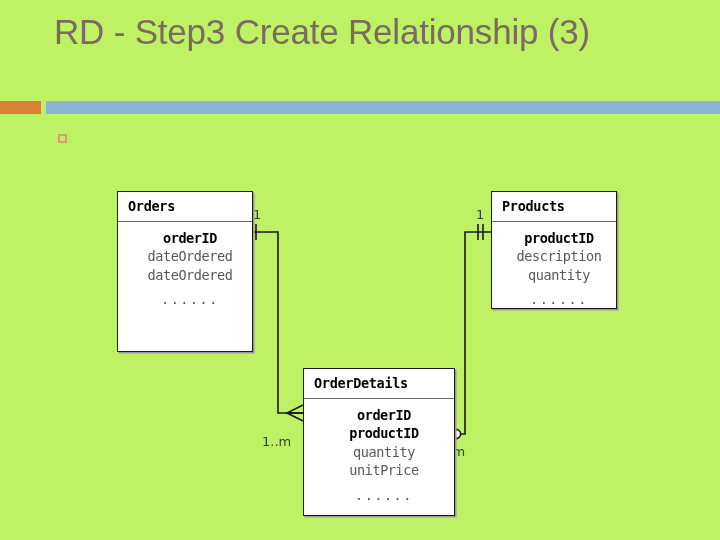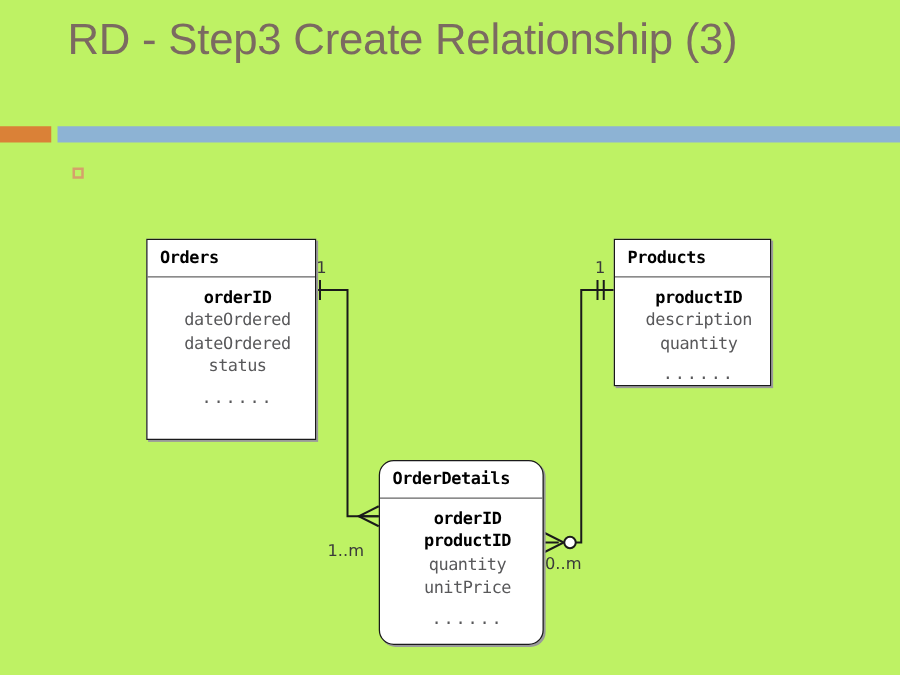--- a/index.html
+++ b/index.html
@@ -119,21 +119,21 @@
     color: #000000;
   }
   .attr.dots {
     padding-top: 6px;
     letter-spacing: 1.5px;
     color: #58585a;
   }
 
   #ent-orders   { left: 117px; top: 191px; width: 136px; height: 161px; }
   #ent-products { left: 491px; top: 191px; width: 126px; height: 118px; }
-  #ent-details  { left: 303px; top: 368px; width: 132px; height: 148px; border-radius: 12px; }
+  #ent-details  { left: 303px; top: 368px; width: 152px; height: 148px; }
 
   
   #connectors {
     position: absolute;
     left: 0;
     top: 0;
     width: 720px;
     height: 540px;
     pointer-events: none;
   }
@@ -193,21 +193,20 @@
     <div class="card-label" id="card-1m">1..m</div>
     <div class="card-label" id="card-products-1">1</div>
     <div class="card-label" id="card-0m">0..m</div>
 
     <div class="ent" id="ent-orders">
       <div class="ent-title">Orders</div>
       <div class="ent-attrs">
         <div class="attr pk">orderID</div>
         <div class="attr">dateOrdered</div>
         <div class="attr">dateOrdered</div>
-        <div class="attr">status</div>
         <div class="attr dots">......</div>
       </div>
     </div>
 
     <div class="ent" id="ent-products">
       <div class="ent-title">Products</div>
       <div class="ent-attrs">
         <div class="attr pk">productID</div>
         <div class="attr">description</div>
         <div class="attr">quantity</div>

